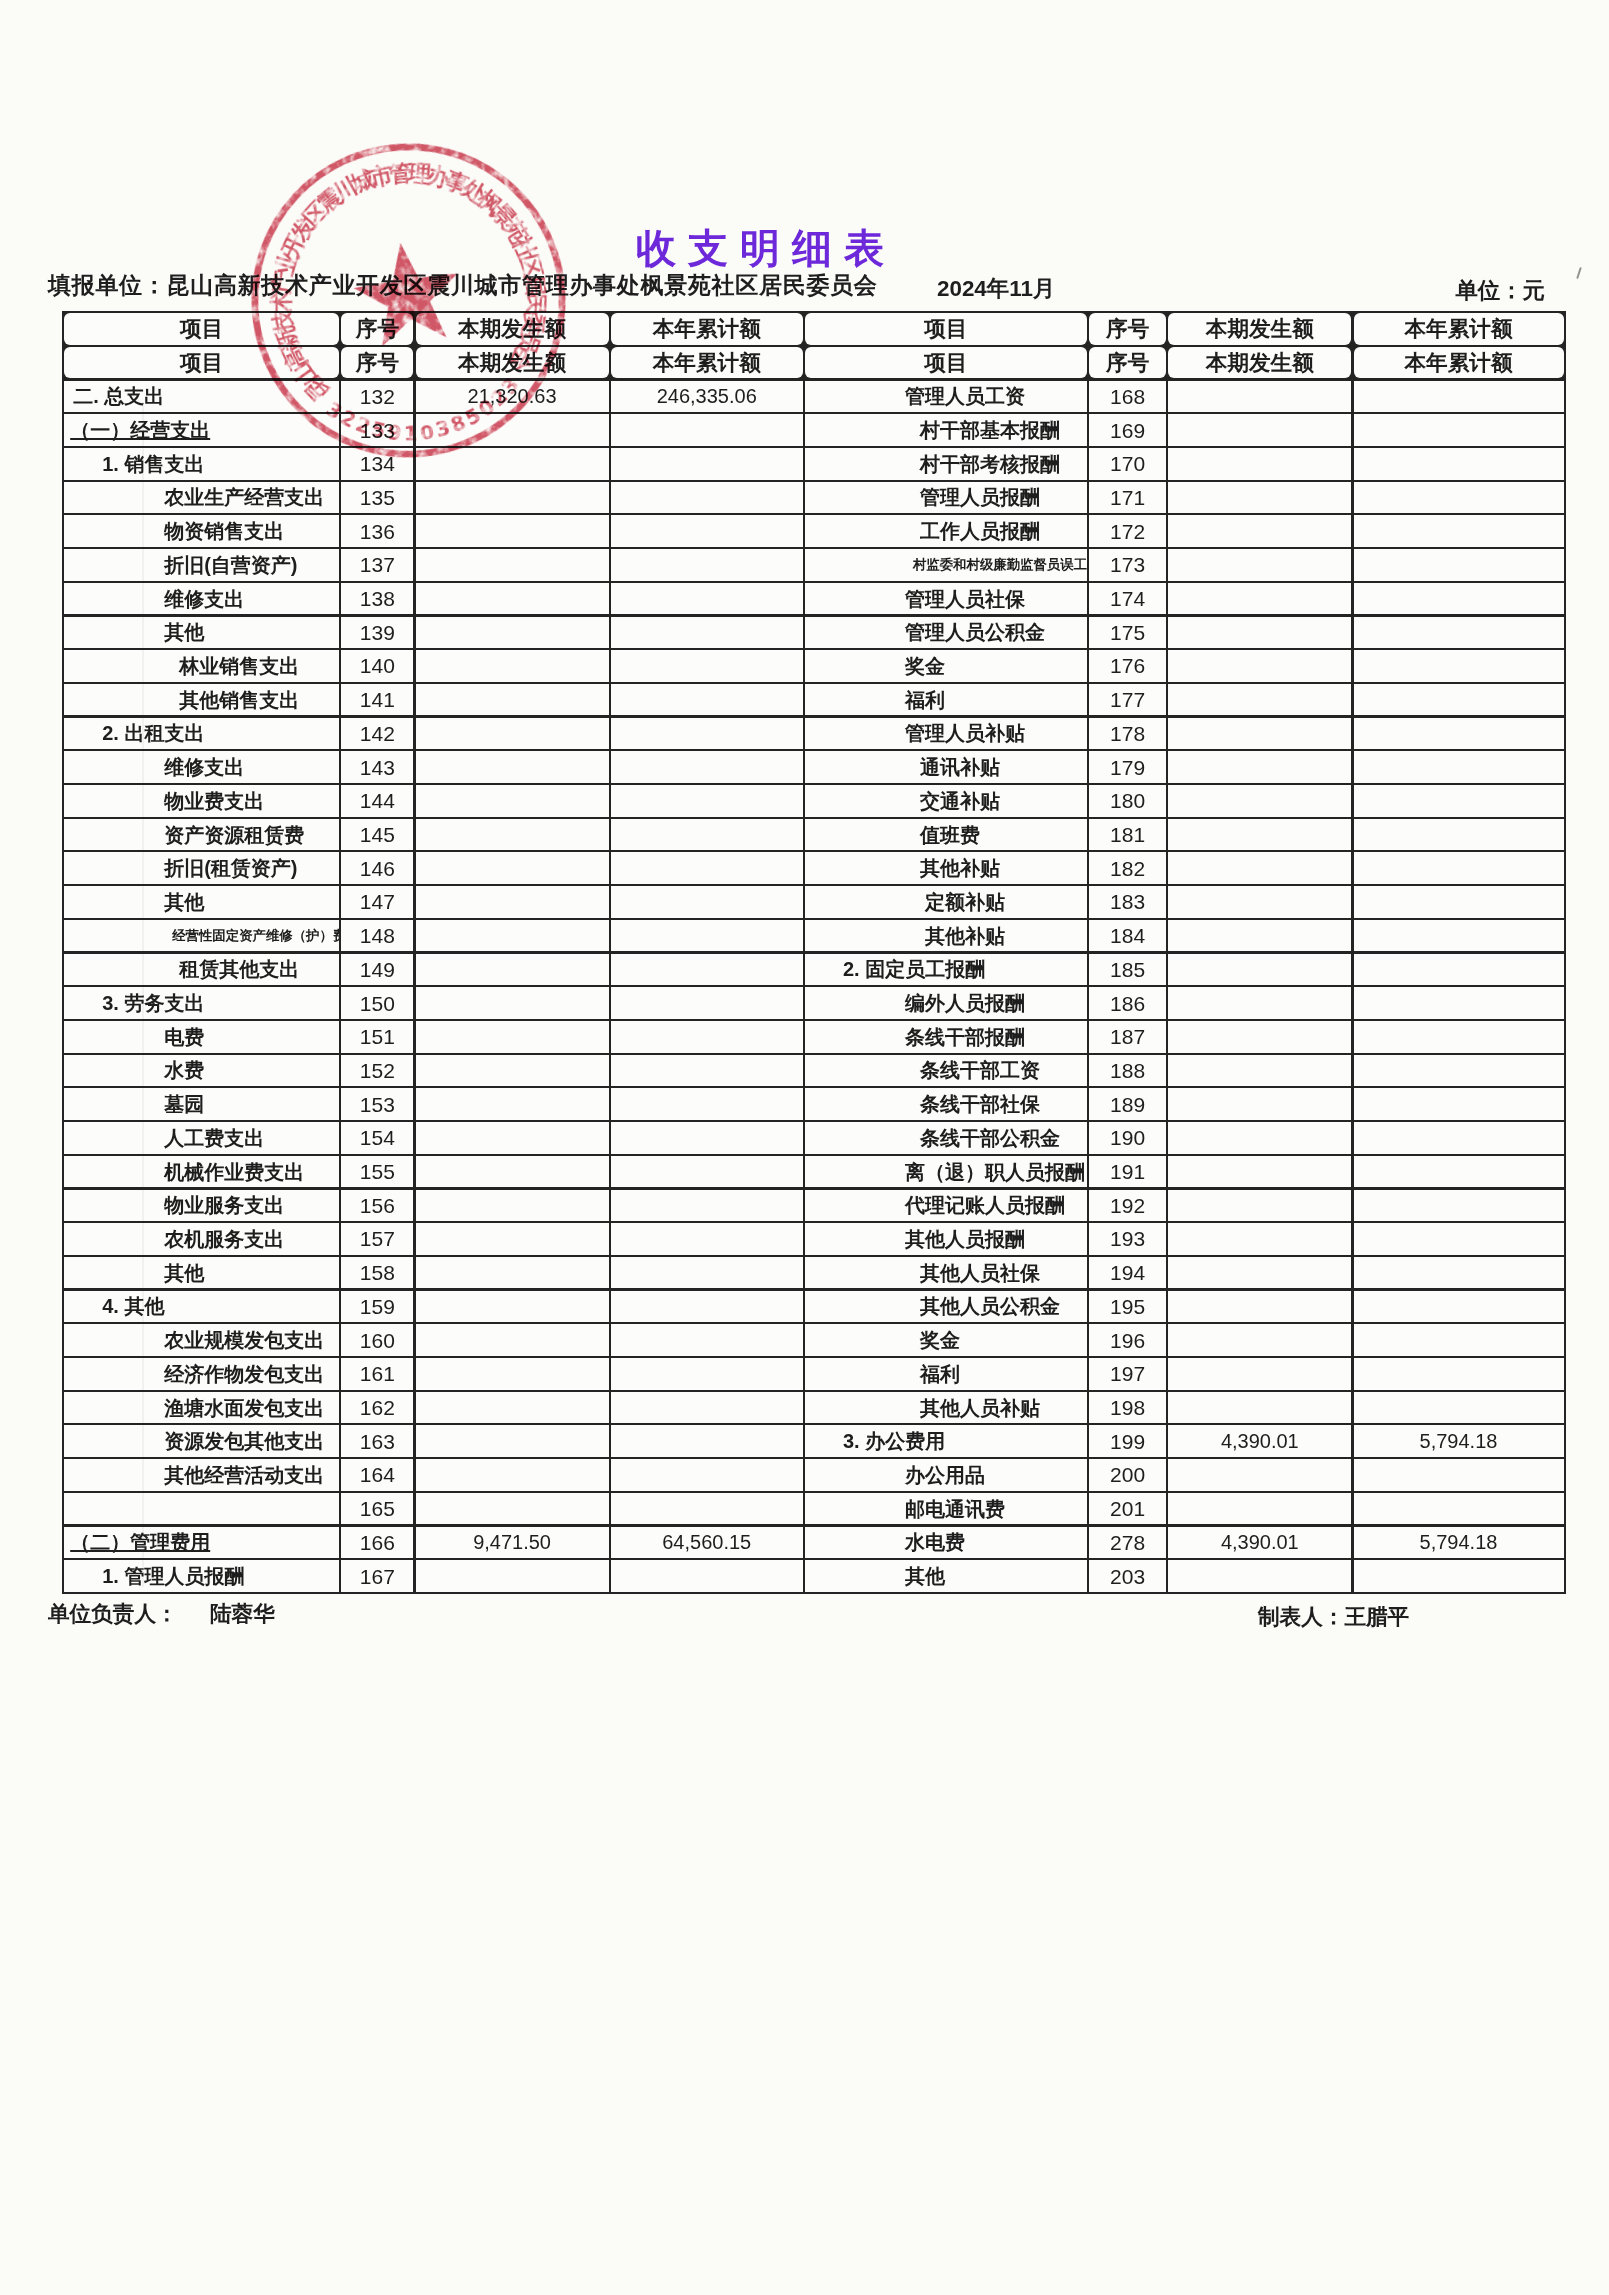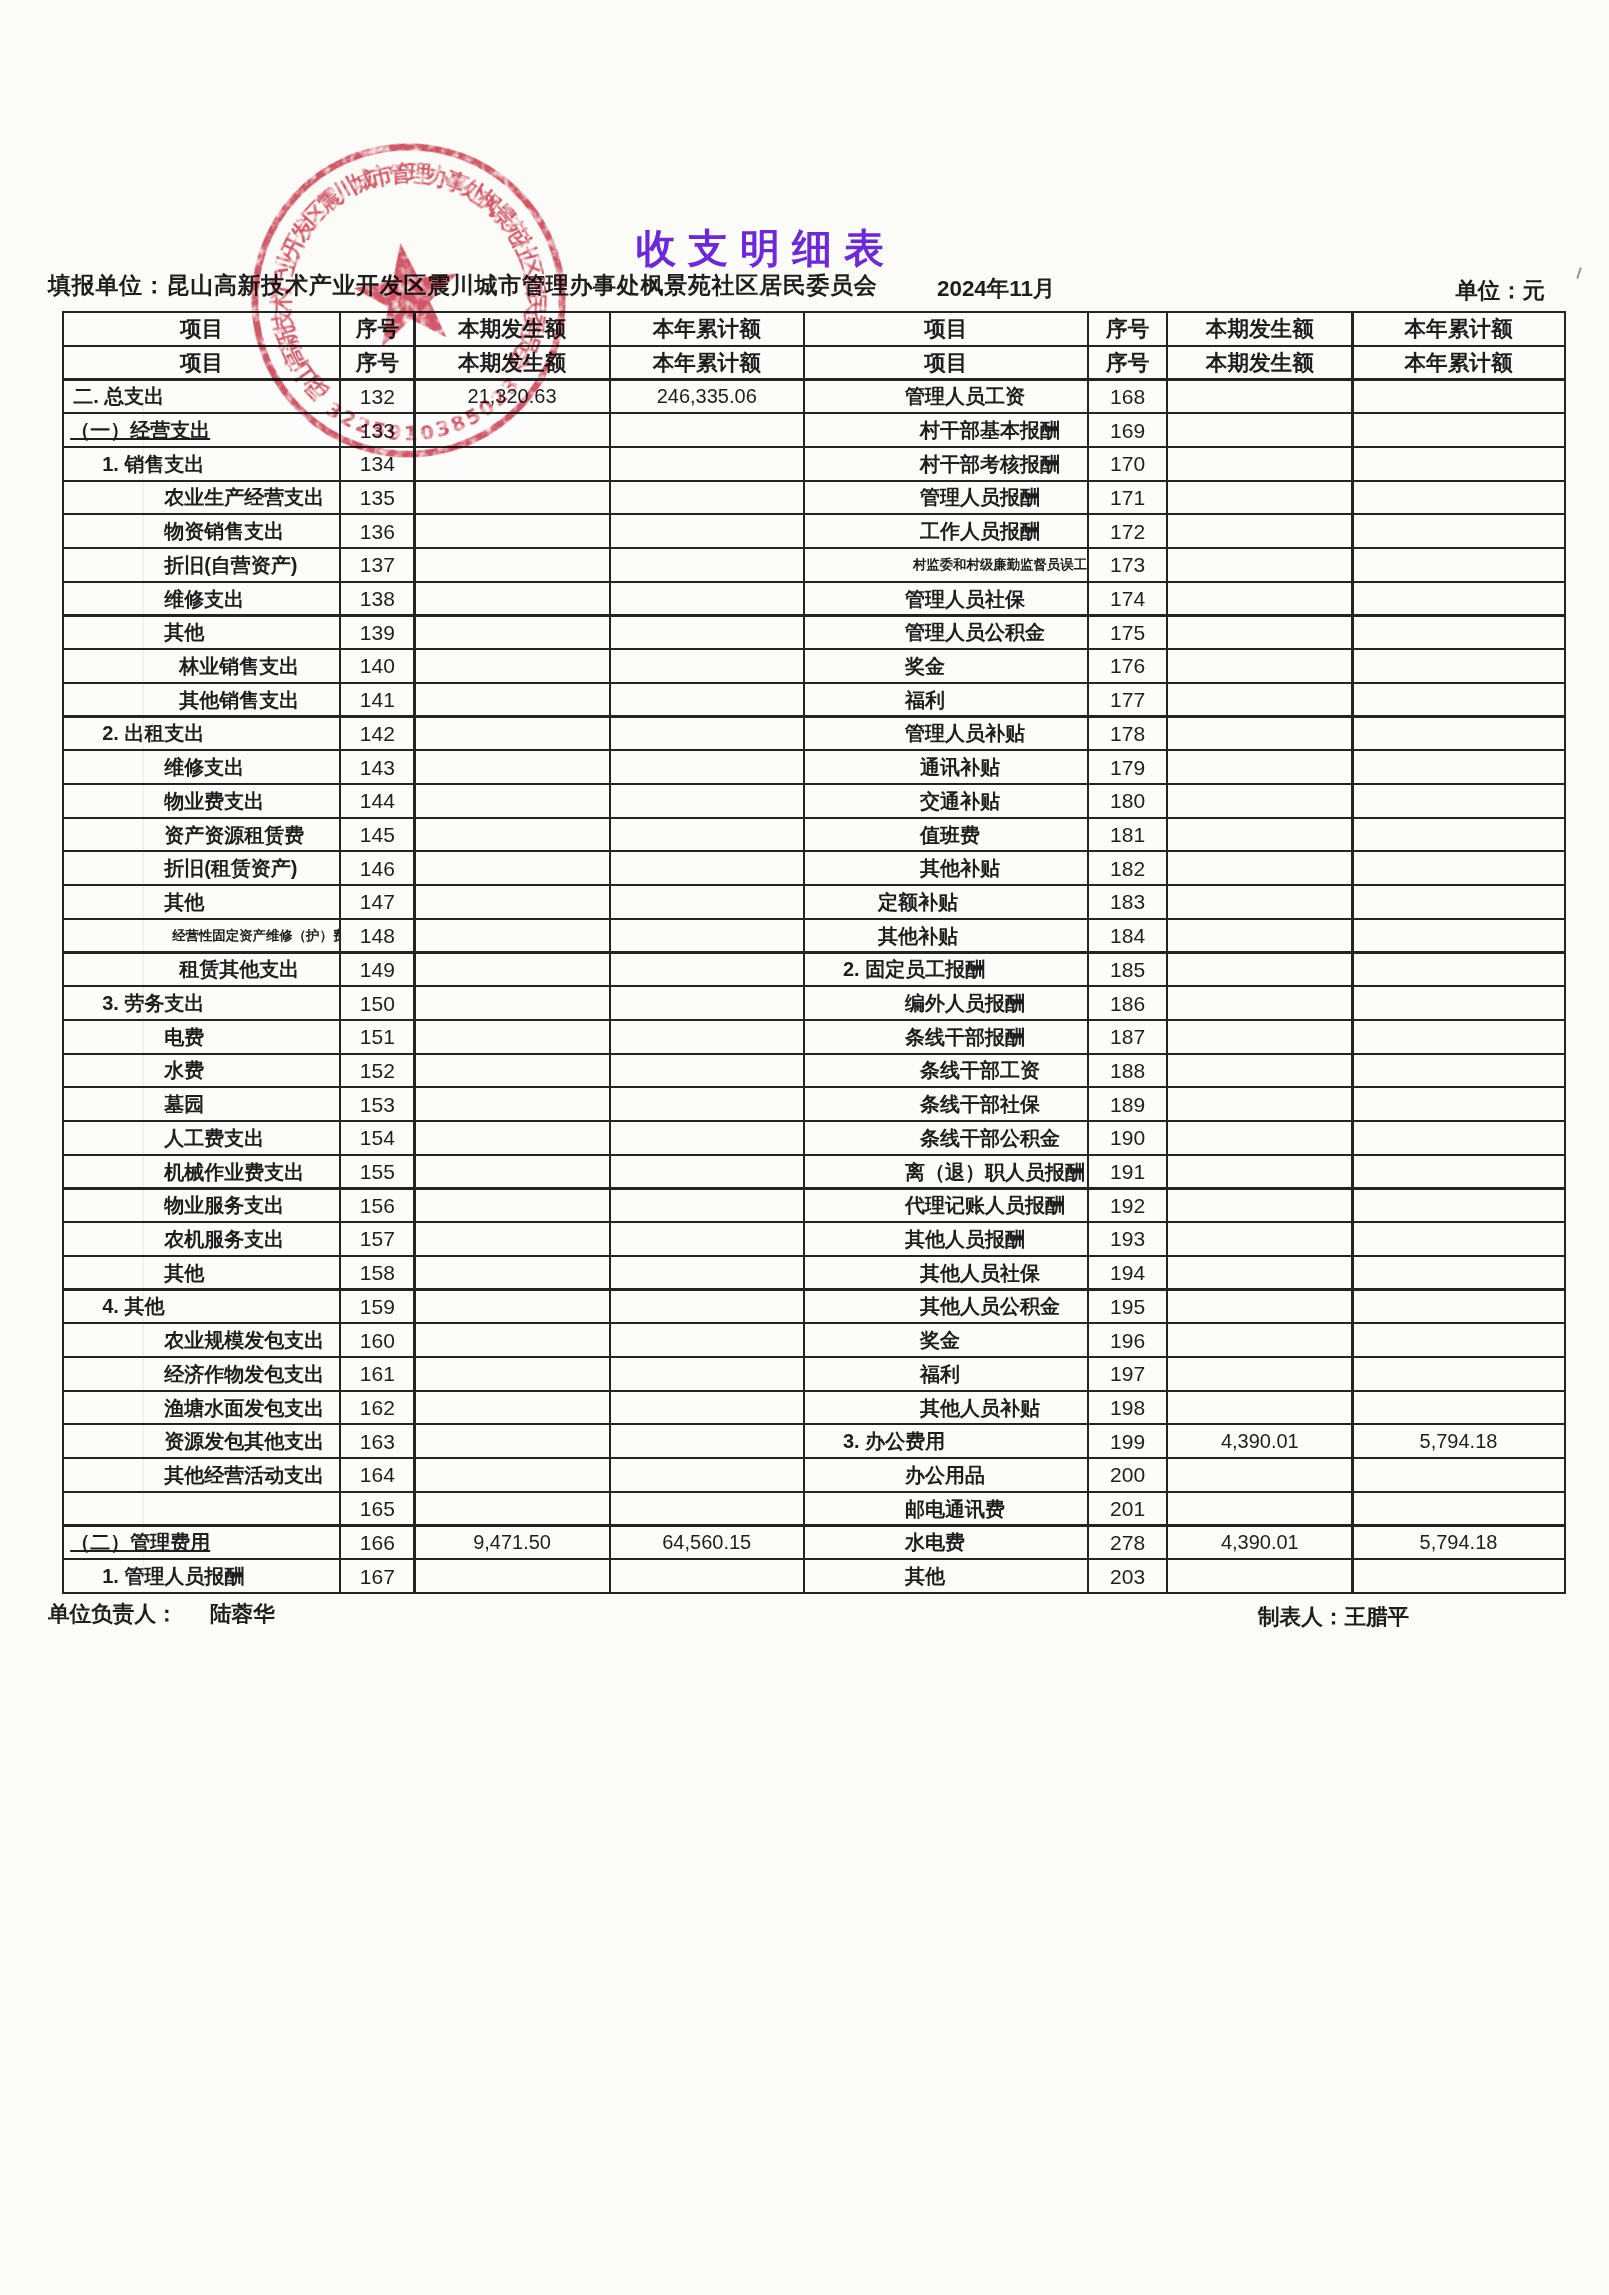--- a/index.html
+++ b/index.html
@@ -23,30 +23,30 @@
     display:grid;
     grid-template-columns:275px 72px 193px 192px 282px 77px 183px 210px;
     grid-template-rows:repeat(38,1fr);
     gap:2.2px;padding:2.2px;box-sizing:border-box;
     background:#242424;
   }
   .cell{
     background:#fcfcfa;display:flex;align-items:center;
     white-space:nowrap;overflow:hidden;line-height:1;
   }
-  .hc{justify-content:center;font-weight:bold;font-size:21.6px;}
+  .hc{justify-content:center;font-weight:bold;font-size:21.6px;border-radius:6px;}
   .nc{justify-content:center;font-size:21px;}
   .ac{justify-content:center;font-size:20px;}
   .ic{font-size:20px;font-weight:bold;}
   .lvl0{padding-left:9px;}
   .lvl1{padding-left:6px;text-decoration:underline;}
   .lvl2{padding-left:38px;}
   .lvl3{padding-left:100px;}
   .lvl4{padding-left:115px;}
-  .lvl5{padding-left:73px;}
+  .lvl5{padding-left:120px;}
   .sm{font-size:13.4px;padding-left:108px;font-family:Liberation Serif, serif;}
   .sig{position:absolute;left:0;top:1599px;width:1609px;height:30px;font-weight:bold;font-size:21.6px;}
   .sig-manager{position:absolute;left:48px;top:0;text-align:right;}
   .sig-manager-name{position:absolute;left:210px;top:0;}
   .sig-preparer{position:absolute;left:1258px;top:3px;}
   .stamp{
     position:absolute;left:222px;top:114px;width:373px;height:373px;
     mix-blend-mode:multiply;opacity:0.92;z-index:5;pointer-events:none;
   }
   .sring{fill:none;stroke:currentColor;stroke-width:9px;}

